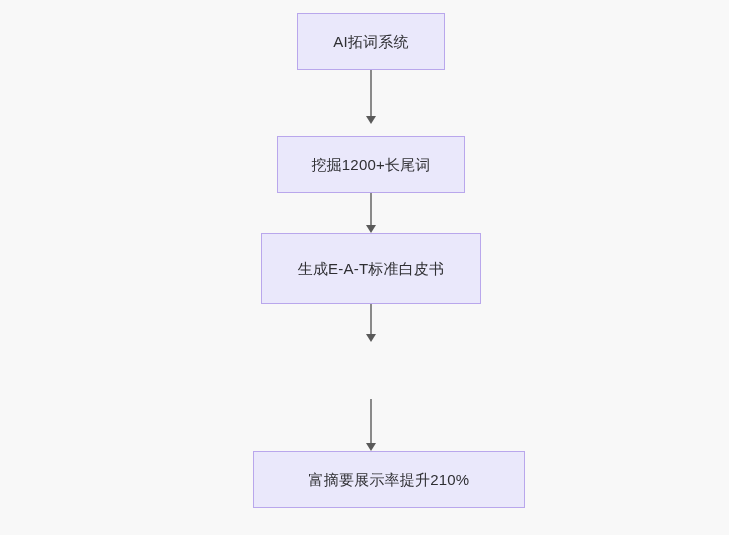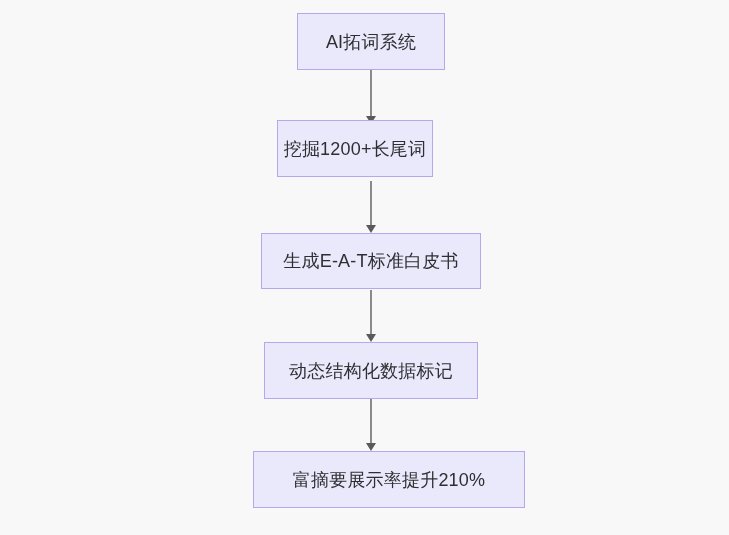--- a/index.html
+++ b/index.html
@@ -20,21 +20,21 @@
   }
   .node {
     position: absolute;
     box-sizing: border-box;
     background: #eae8fb;
     border: 1.5px solid #b9a7ec;
     display: flex;
     align-items: center;
     justify-content: center;
     color: #2f2f33;
-    font-size: 18px;
+    font-size: 15px;
     line-height: 1;
     letter-spacing: 0.2px;
     white-space: nowrap;
   }
   .node-label {
     display: block;
   }
   .connector {
     position: absolute;
     width: 12px;
@@ -78,29 +78,26 @@
 
   <div class="connector" style="left:365px; top:399px; height:52px;">
     <div class="line"></div>
     <div class="arrowhead"></div>
   </div>
 
   <div class="node" style="left:297px; top:13px; width:148px; height:57px;">
     <span class="node-label">AI拓词系统</span>
   </div>
 
-  <div class="node" style="left:277px; top:120px; width:156px; height:57px;">
+  <div class="node" style="left:277px; top:136px; width:188px; height:57px;">
     <span class="node-label">挖掘1200+长尾词</span>
   </div>
 
-  <div class="node" style="left:261px; top:233px; width:220px; height:56px;">
+  <div class="node" style="left:261px; top:233px; width:220px; height:71px;">
     <span class="node-label">生成E-A-T标准白皮书</span>
   </div>
 
-  <div class="node" style="left:264px; top:342px; width:214px; height:57px;">
-    <span class="node-label">动态结构化数据标记</span>
-  </div>
 
   <div class="node" style="left:253px; top:451px; width:272px; height:57px;">
     <span class="node-label">富摘要展示率提升210%</span>
   </div>
 
 </div>
 
 </body></html>

